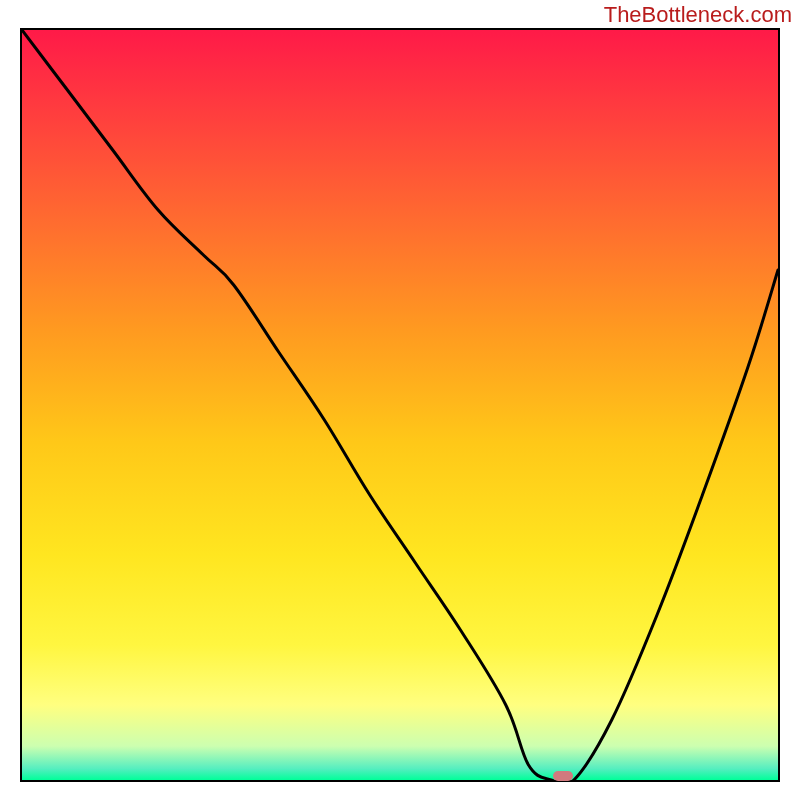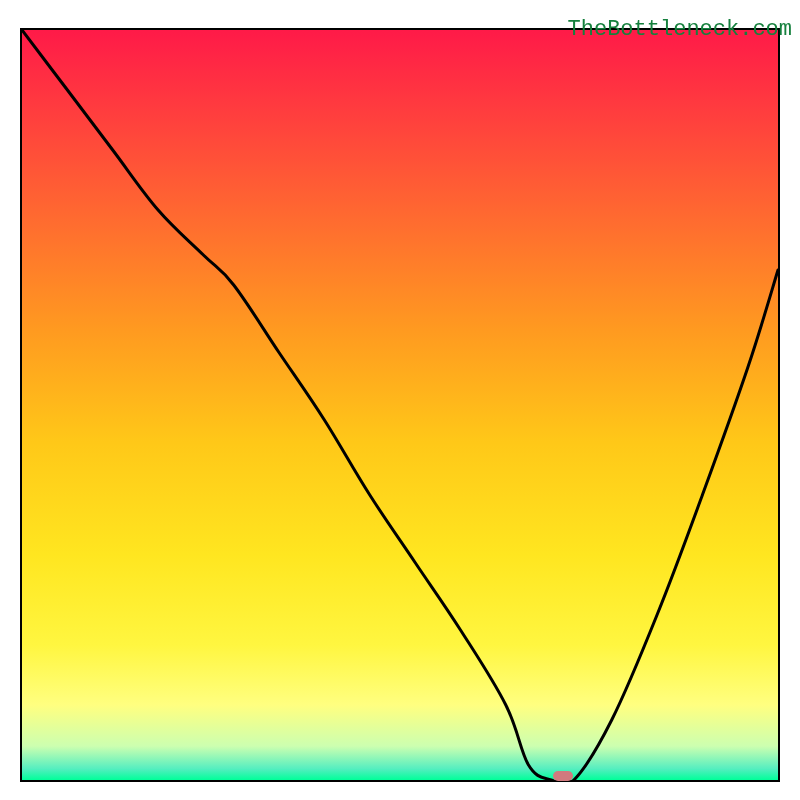--- a/index.html
+++ b/index.html
@@ -10,25 +10,25 @@
     background: #ffffff;
     overflow: hidden;
   }
   .container {
     position: relative;
     width: 800px;
     height: 800px;
   }
   .watermark {
     position: absolute;
-    top: 17px;
+    top: 2px;
     right: 8px;
-    font-family: Liberation Mono, monospace;
+    font-family: Liberation Sans, sans-serif;
     font-size: 22px;
-    color: #15803d;
+    color: #b91c1c;
     font-weight: 500;
     z-index: 50;
   }
   .plot-frame {
     position: absolute;
     left: 20px;
     top: 28px;
     width: 760px;
     height: 752px;
     border-left: 2px solid #000;

